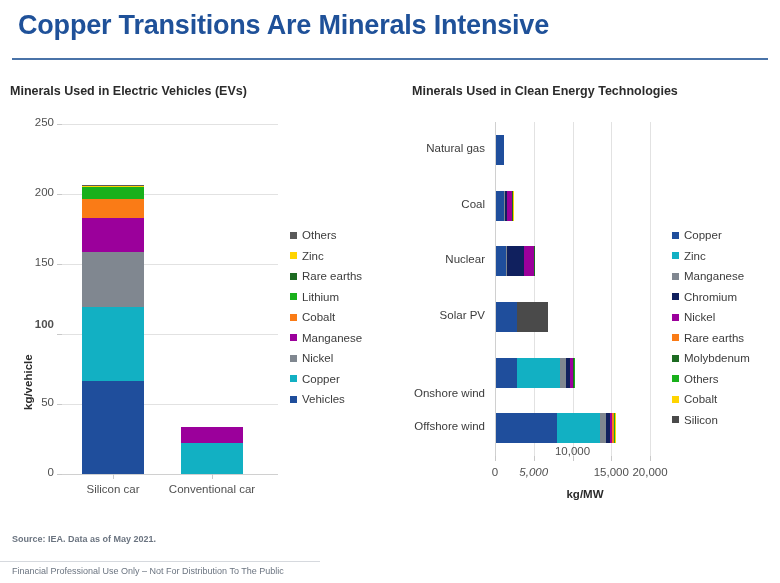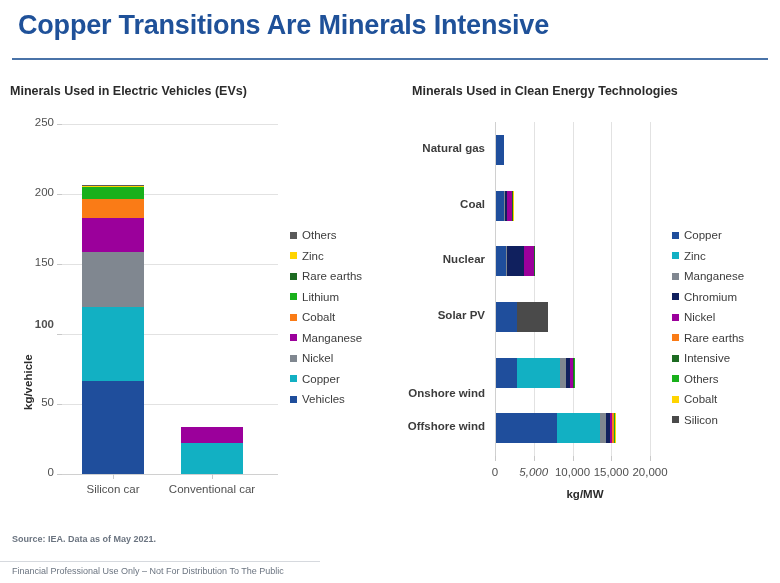--- a/index.html
+++ b/index.html
@@ -41,21 +41,21 @@
 
   .ytick-label {
     position:absolute; font-size:11.5px; color:#505050;
     text-align:right; white-space:nowrap;
   }
   .xtick-label {
     position:absolute; font-size:11.5px; color:#505050;
     text-align:center; white-space:nowrap;
   }
   .cat-label {
-    position:absolute; font-size:11.5px; color:#3c3c3c; white-space:nowrap;font-weight:bold;
+    position:absolute; font-size:11.5px; color:#3c3c3c; white-space:nowrap;
   }
   .axis-title {
     position:absolute; font-size:11.5px; font-weight:bold; color:#2b2b2b;
     white-space:nowrap;
   }
   #left-axis-title {
     transform:rotate(-90deg); transform-origin:left top;
   }
 
   .seg { position:absolute; }
@@ -248,21 +248,21 @@
         <div class="seg" style="left:211.67625px; top:303.16666666666663px; width:1.852249999999998px; height:30px; background:#FA7B16;"></div>
         <div class="seg" style="left:213.5285px; top:303.16666666666663px; width:1px; height:30px; background:#1D6B22;"></div>
         <div class="seg" style="left:214.37324999999998px; top:303.16666666666663px; width:1px; height:30px; background:#19B01B;"></div>
         <div class="seg" style="left:214.76074999999997px; top:303.16666666666663px; width:1px; height:30px; background:#FFD400;"></div>
       </div>
       <div class="axis-line" style="left:95px; top:12px; width:1px; height:334px;"></div>
     </div>
   <div id="right-xticks">
       <div class="xtick-label" style="left:67px; top:356px; width:56px;">0</div>
       <div class="xtick-label" style="left:105.75px; top:356px; width:56px;font-style:italic;">5,000</div>
-      <div class="xtick-label" style="left:144.5px; top:356px; width:56px;text-align:center;">10,000</div>
+      <div class="xtick-label" style="left:144.5px; top:335px; width:56px;text-align:center;">10,000</div>
       <div class="xtick-label" style="left:183.25px; top:356px; width:56px;">15,000</div>
       <div class="xtick-label" style="left:222px; top:356px; width:56px;">20,000</div>
     </div>
 
   <div class="axis-title" id="right-axis-title" style="left:155px; top:378px; width:60px; text-align:center;">kg/MW</div>
 </div>
 
 <div class="legend" id="right-legend" style="left:672px; top:214px;">
     <div class="legend-item">
       <span class="legend-swatch" style="background:#1F4E9C;"></span>
@@ -283,21 +283,21 @@
     <div class="legend-item">
       <span class="legend-swatch" style="background:#9B009B;"></span>
       <span>Nickel</span>
     </div>
     <div class="legend-item">
       <span class="legend-swatch" style="background:#FA7B16;"></span>
       <span>Rare earths</span>
     </div>
     <div class="legend-item">
       <span class="legend-swatch" style="background:#1D6B22;"></span>
-      <span>Intensive</span>
+      <span>Molybdenum</span>
     </div>
     <div class="legend-item">
       <span class="legend-swatch" style="background:#19B01B;"></span>
       <span>Others</span>
     </div>
     <div class="legend-item">
       <span class="legend-swatch" style="background:#FFD400;"></span>
       <span>Cobalt</span>
     </div>
     <div class="legend-item">

